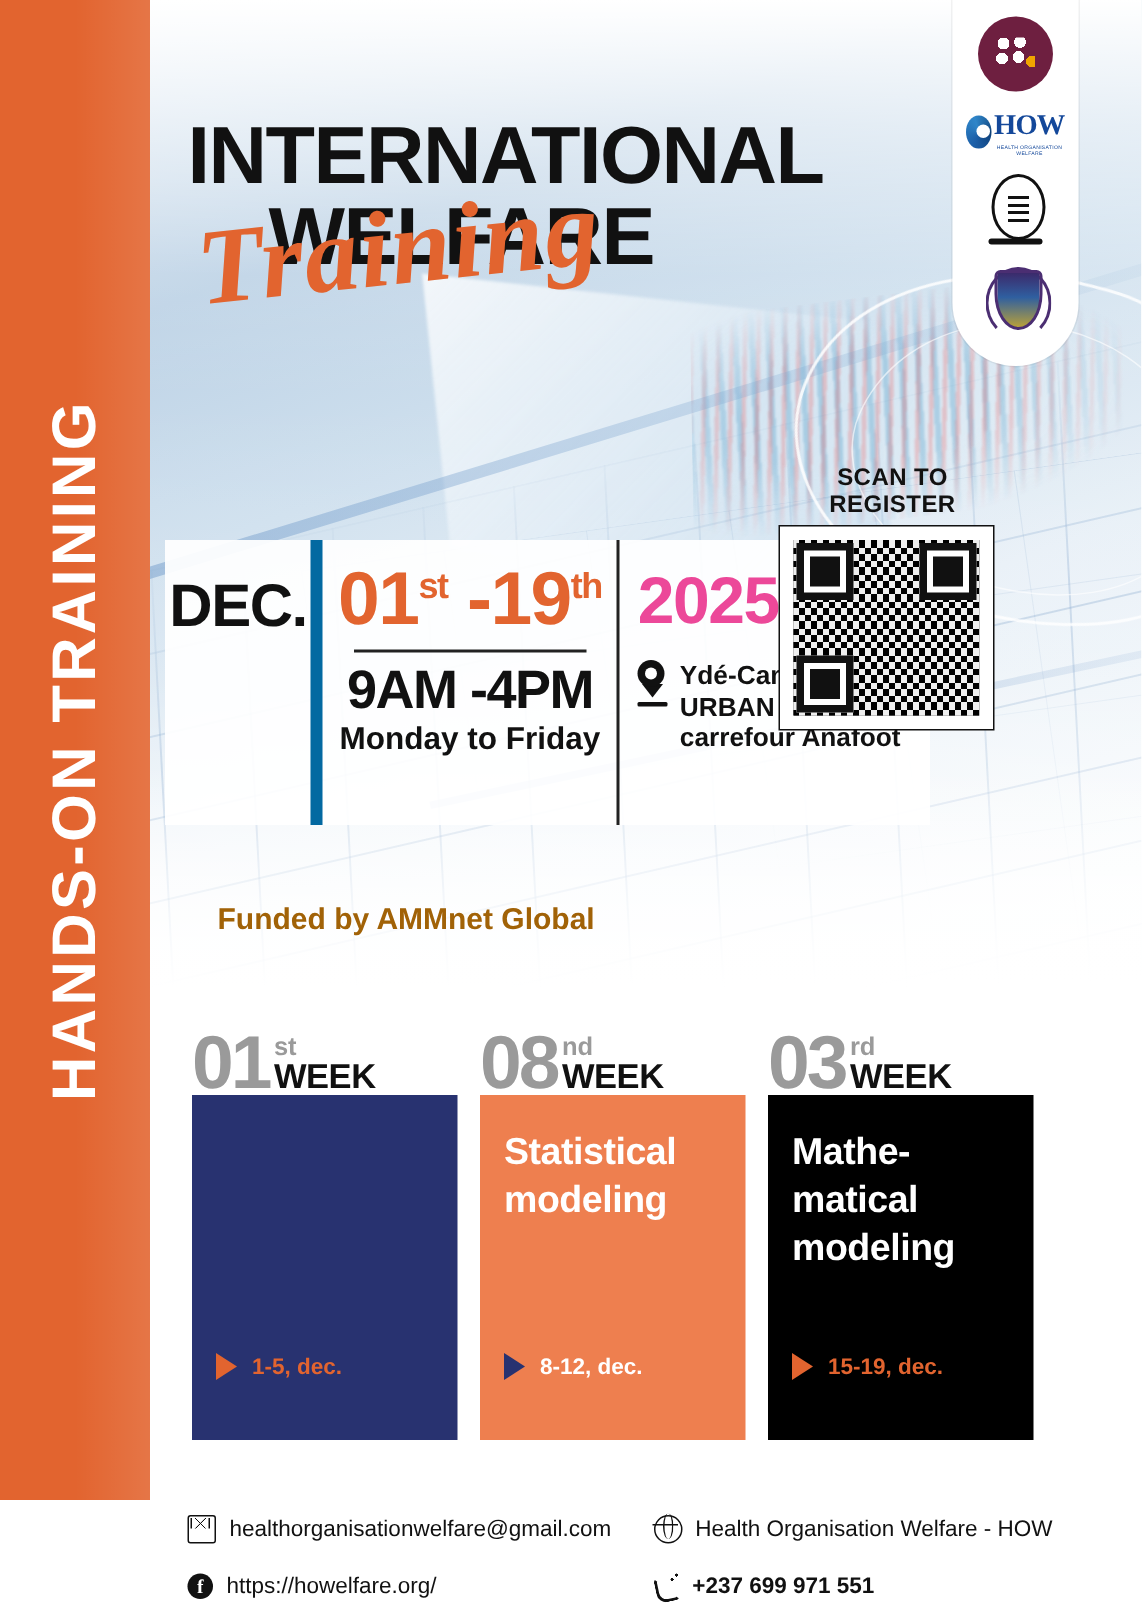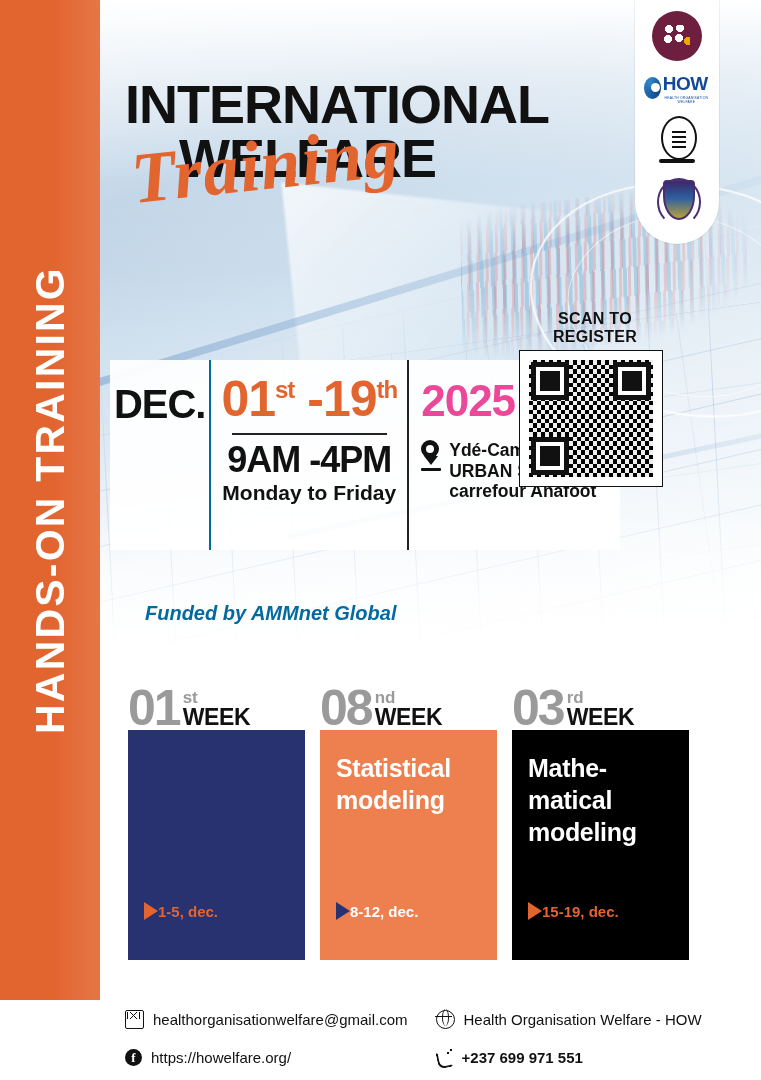--- a/index.html
+++ b/index.html
@@ -69,21 +69,21 @@
     background:
       radial-gradient(circle 4px at 5px 4px,#fff 98%,transparent),
       radial-gradient(circle 4px at 16px 3px,#fff 98%,transparent),
       radial-gradient(circle 4px at 4px 14px,#fff 98%,transparent),
       radial-gradient(circle 4px at 15px 13px,#fff 98%,transparent),
       radial-gradient(circle 4px at 24px 16px,#f0a500 98%,transparent);}
   .logo-how{width:66px;height:34px;display:flex;align-items:center;justify-content:center;gap:2px;}
   .how-swirl{width:22px;height:22px;border-radius:50%;
     background:conic-gradient(from 200deg,#1c5fa8,#2f86c9 40%,#0d3f77 70%,#1c5fa8);position:relative;}
   .how-swirl::after{content:"";position:absolute;left:7px;top:6px;width:9px;height:9px;border-radius:50%;background:#fff;}
-  .how-text{font-size:19px;font-weight:700;color:#14489a;font-family:Liberation Sans, sans-serif;letter-spacing:-.5px;}
+  .how-text{font-size:19px;font-weight:700;color:#14489a;font-family:Liberation Serif, serif;letter-spacing:-.5px;}
   .how-sub{font-size:3.4px;color:#14489a;text-align:center;letter-spacing:.2px;margin-top:1px;}
   .logo-crest{width:40px;height:52px;position:relative;}
   .crest-oval{position:absolute;left:4px;top:2px;width:32px;height:40px;border-radius:50%;
     border:2px solid #111;background:
       repeating-linear-gradient(0deg,#111 0 2px,#fff 2px 5px) center/14px 20px no-repeat,#fff;}
   .crest-bar{position:absolute;left:2px;bottom:3px;width:36px;height:4px;background:#111;border-radius:2px;}
   .logo-shield{width:42px;height:50px;position:relative;}
   .shield-body{position:absolute;left:7px;top:4px;width:28px;height:36px;border-radius:4px 4px 50% 50%/4px 4px 60% 60%;
     background:linear-gradient(180deg,#3b2a6b 0%,#2f5fa0 45%,#b8a03a 100%);border:2px solid #4b2e72;}
   .shield-arc{position:absolute;left:1px;top:2px;width:40px;height:44px;border:2px solid #4b2e72;border-radius:50%;border-bottom-color:transparent;}
@@ -106,53 +106,53 @@
     background-blend-mode:difference;}
   .qr-eye{position:absolute;width:28px;height:28px;border:5px solid #111;background:#fff;}
   .qr-eye::after{content:"";position:absolute;inset:4px;background:#111;}
   .qr-eye.tl{left:7px;top:7px;} .qr-eye.tr{right:7px;top:7px;} .qr-eye.bl{left:7px;bottom:7px;}
 
   
   .date-panel{position:absolute;left:110px;top:360px;width:510px;height:190px;
     background:rgba(255,255,255,.93);z-index:4;display:flex;}
   .dp-dec{width:105px;display:flex;align-items:flex-start;justify-content:center;padding-top:22px;}
   .dp-dec span{font-size:40px;font-weight:700;color:#111;letter-spacing:-1px;}
-  .dp-mid{flex:1;border-left:2px solid #0369a1;padding:0 10px;display:flex;flex-direction:column;align-items:center;}
+  .dp-mid{flex:1;border-left:8px solid #0369a1;padding:0 10px;display:flex;flex-direction:column;align-items:center;}
   .dp-range{font-size:50px;font-weight:700;color:#e2642f;line-height:1;padding-top:14px;letter-spacing:-1px;white-space:nowrap;}
   .dp-range sup{font-size:24px;font-weight:700;}
   .dp-rule{width:155px;height:2px;background:#222;margin:9px 0 6px;}
   .dp-time{font-size:36px;font-weight:700;color:#111;letter-spacing:-1px;line-height:1.05;}
   .dp-days{font-size:21px;font-weight:700;color:#111;margin-top:2px;}
   .dp-right{width:210px;border-left:2px solid #222;padding-left:12px;display:flex;flex-direction:column;}
   .dp-year{font-size:44px;font-weight:700;color:#ec4899;letter-spacing:-1px;padding-top:16px;}
   .dp-loc{display:flex;gap:8px;margin-top:14px;}
   .pin{width:20px;flex:none;position:relative;}
   .pin-head{width:18px;height:18px;border-radius:50% 50% 50% 50%;background:#111;position:relative;}
   .pin-head::after{content:"";position:absolute;left:5px;top:5px;width:8px;height:8px;border-radius:50%;background:#fff;}
   .pin-tip{width:0;height:0;border-left:7px solid transparent;border-right:7px solid transparent;border-top:9px solid #111;margin:-2px auto 0;}
   .pin-base{width:20px;height:3px;background:#111;margin-top:3px;border-radius:1px;}
   .dp-loc-text{font-size:17.5px;font-weight:700;color:#111;line-height:1.18;}
 
   
-  .funded{position:absolute;left:145px;top:602px;font-size:20px;font-style:italic;font-weight:700;color:#0369a1;z-index:4;font-family:"Liberation Sans",sans-serif;}
+  .funded{position:absolute;left:145px;top:602px;font-size:20px;font-weight:700;color:#a16207;z-index:4;font-family:"Liberation Sans",sans-serif;}
 
   
   .weeks{position:absolute;left:128px;top:672px;width:562px;display:flex;gap:15px;z-index:4;}
   .week{width:177px;}
   .wk-head{display:flex;align-items:flex-end;height:58px;}
   .wk-num{font-size:50px;font-weight:700;color:#9a9a9a;line-height:.88;letter-spacing:-2px;}
   .wk-ord-wrap{display:flex;flex-direction:column;margin-left:3px;margin-bottom:1px;}
   .wk-ord{font-size:17px;font-weight:700;color:#9a9a9a;line-height:1;}
   .wk-week{font-size:23px;font-weight:700;color:#111;line-height:1;letter-spacing:-.3px;}
   .wk-card{height:230px;padding:22px 16px 0;box-sizing:border-box;position:relative;}
   .wk-card.navy{background:#283270;}
   .wk-card.orange{background:#ee7f4f;}
   .wk-card.blue{background:#000000;}
   .wk-title{font-size:25px;font-weight:700;color:#fff;line-height:1.28;letter-spacing:-.3px;}
-  .wk-foot{position:absolute;left:16px;bottom:40px;display:flex;align-items:center;gap:0;}
+  .wk-foot{position:absolute;left:16px;bottom:40px;display:flex;align-items:center;gap:10px;}
   .tri{width:0;height:0;border-top:9px solid transparent;border-bottom:9px solid transparent;}
   .tri.orange{border-left:14px solid #e2642f;}
   .tri.navy{border-left:14px solid #283270;}
   .wk-date{font-size:15px;font-weight:700;}
   .wk-date.orange{color:#e2642f;}
   .wk-date.white{color:#fff;}
 
   
   .footer{position:absolute;left:125px;top:1010px;width:620px;display:flex;gap:28px;z-index:4;}
   .fcol{display:flex;flex-direction:column;gap:20px;}

